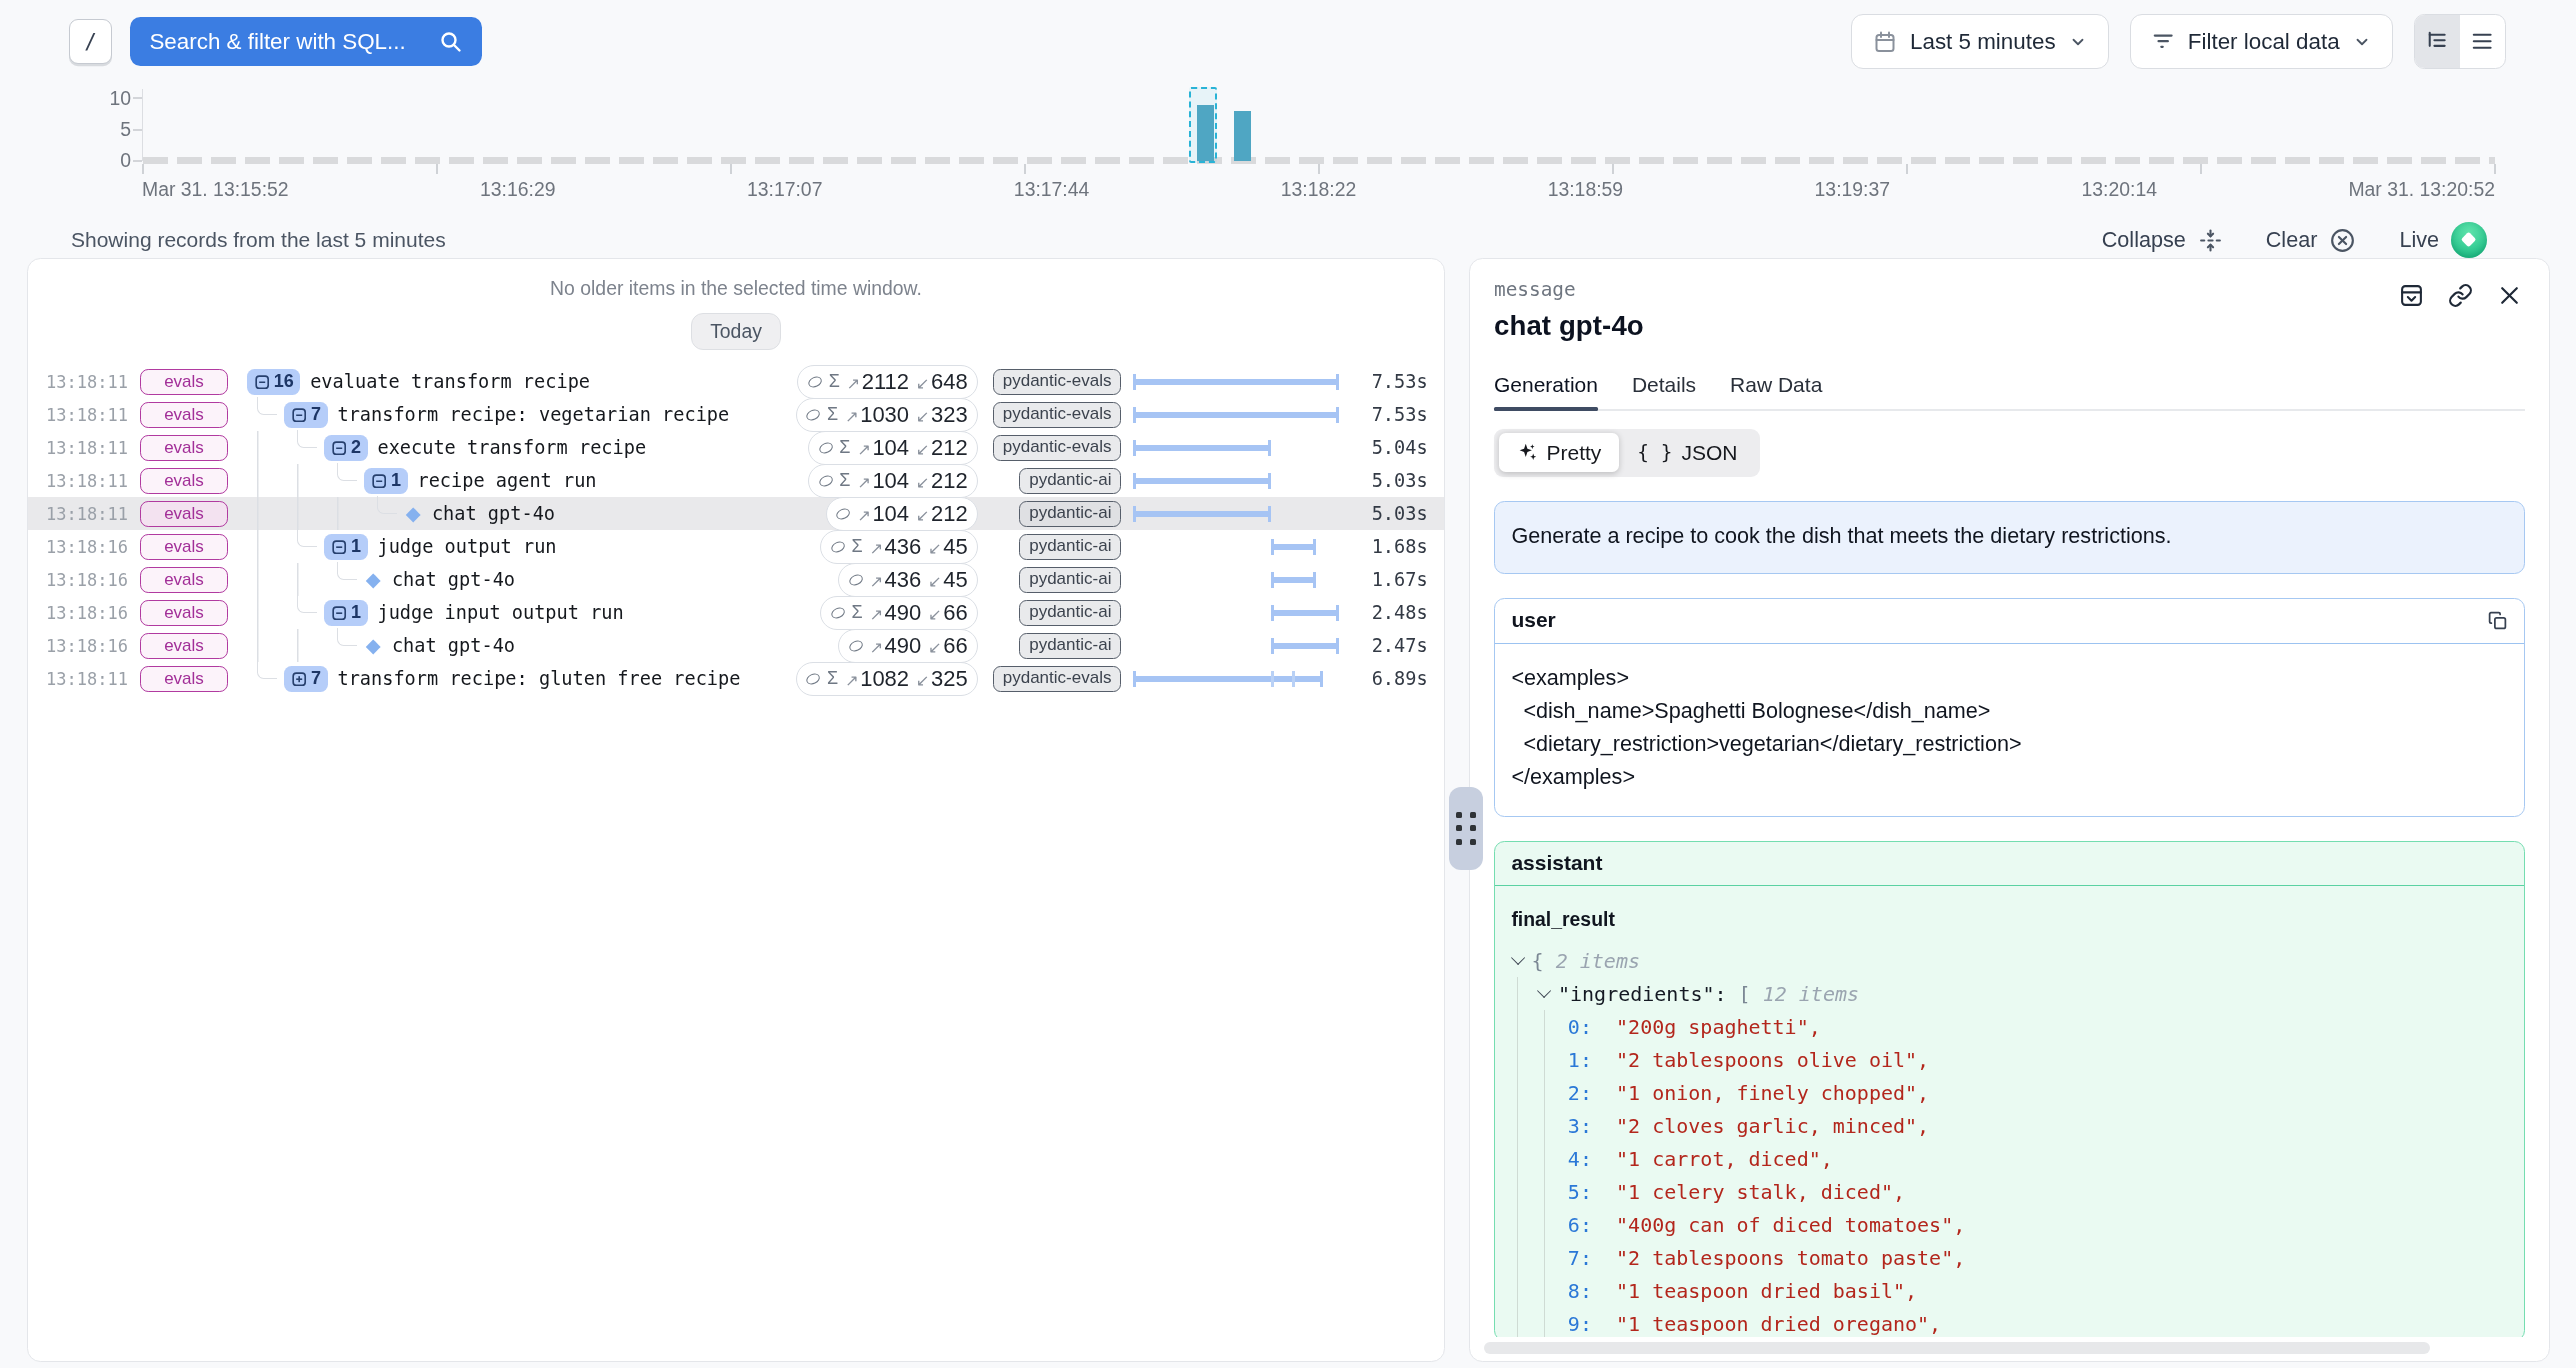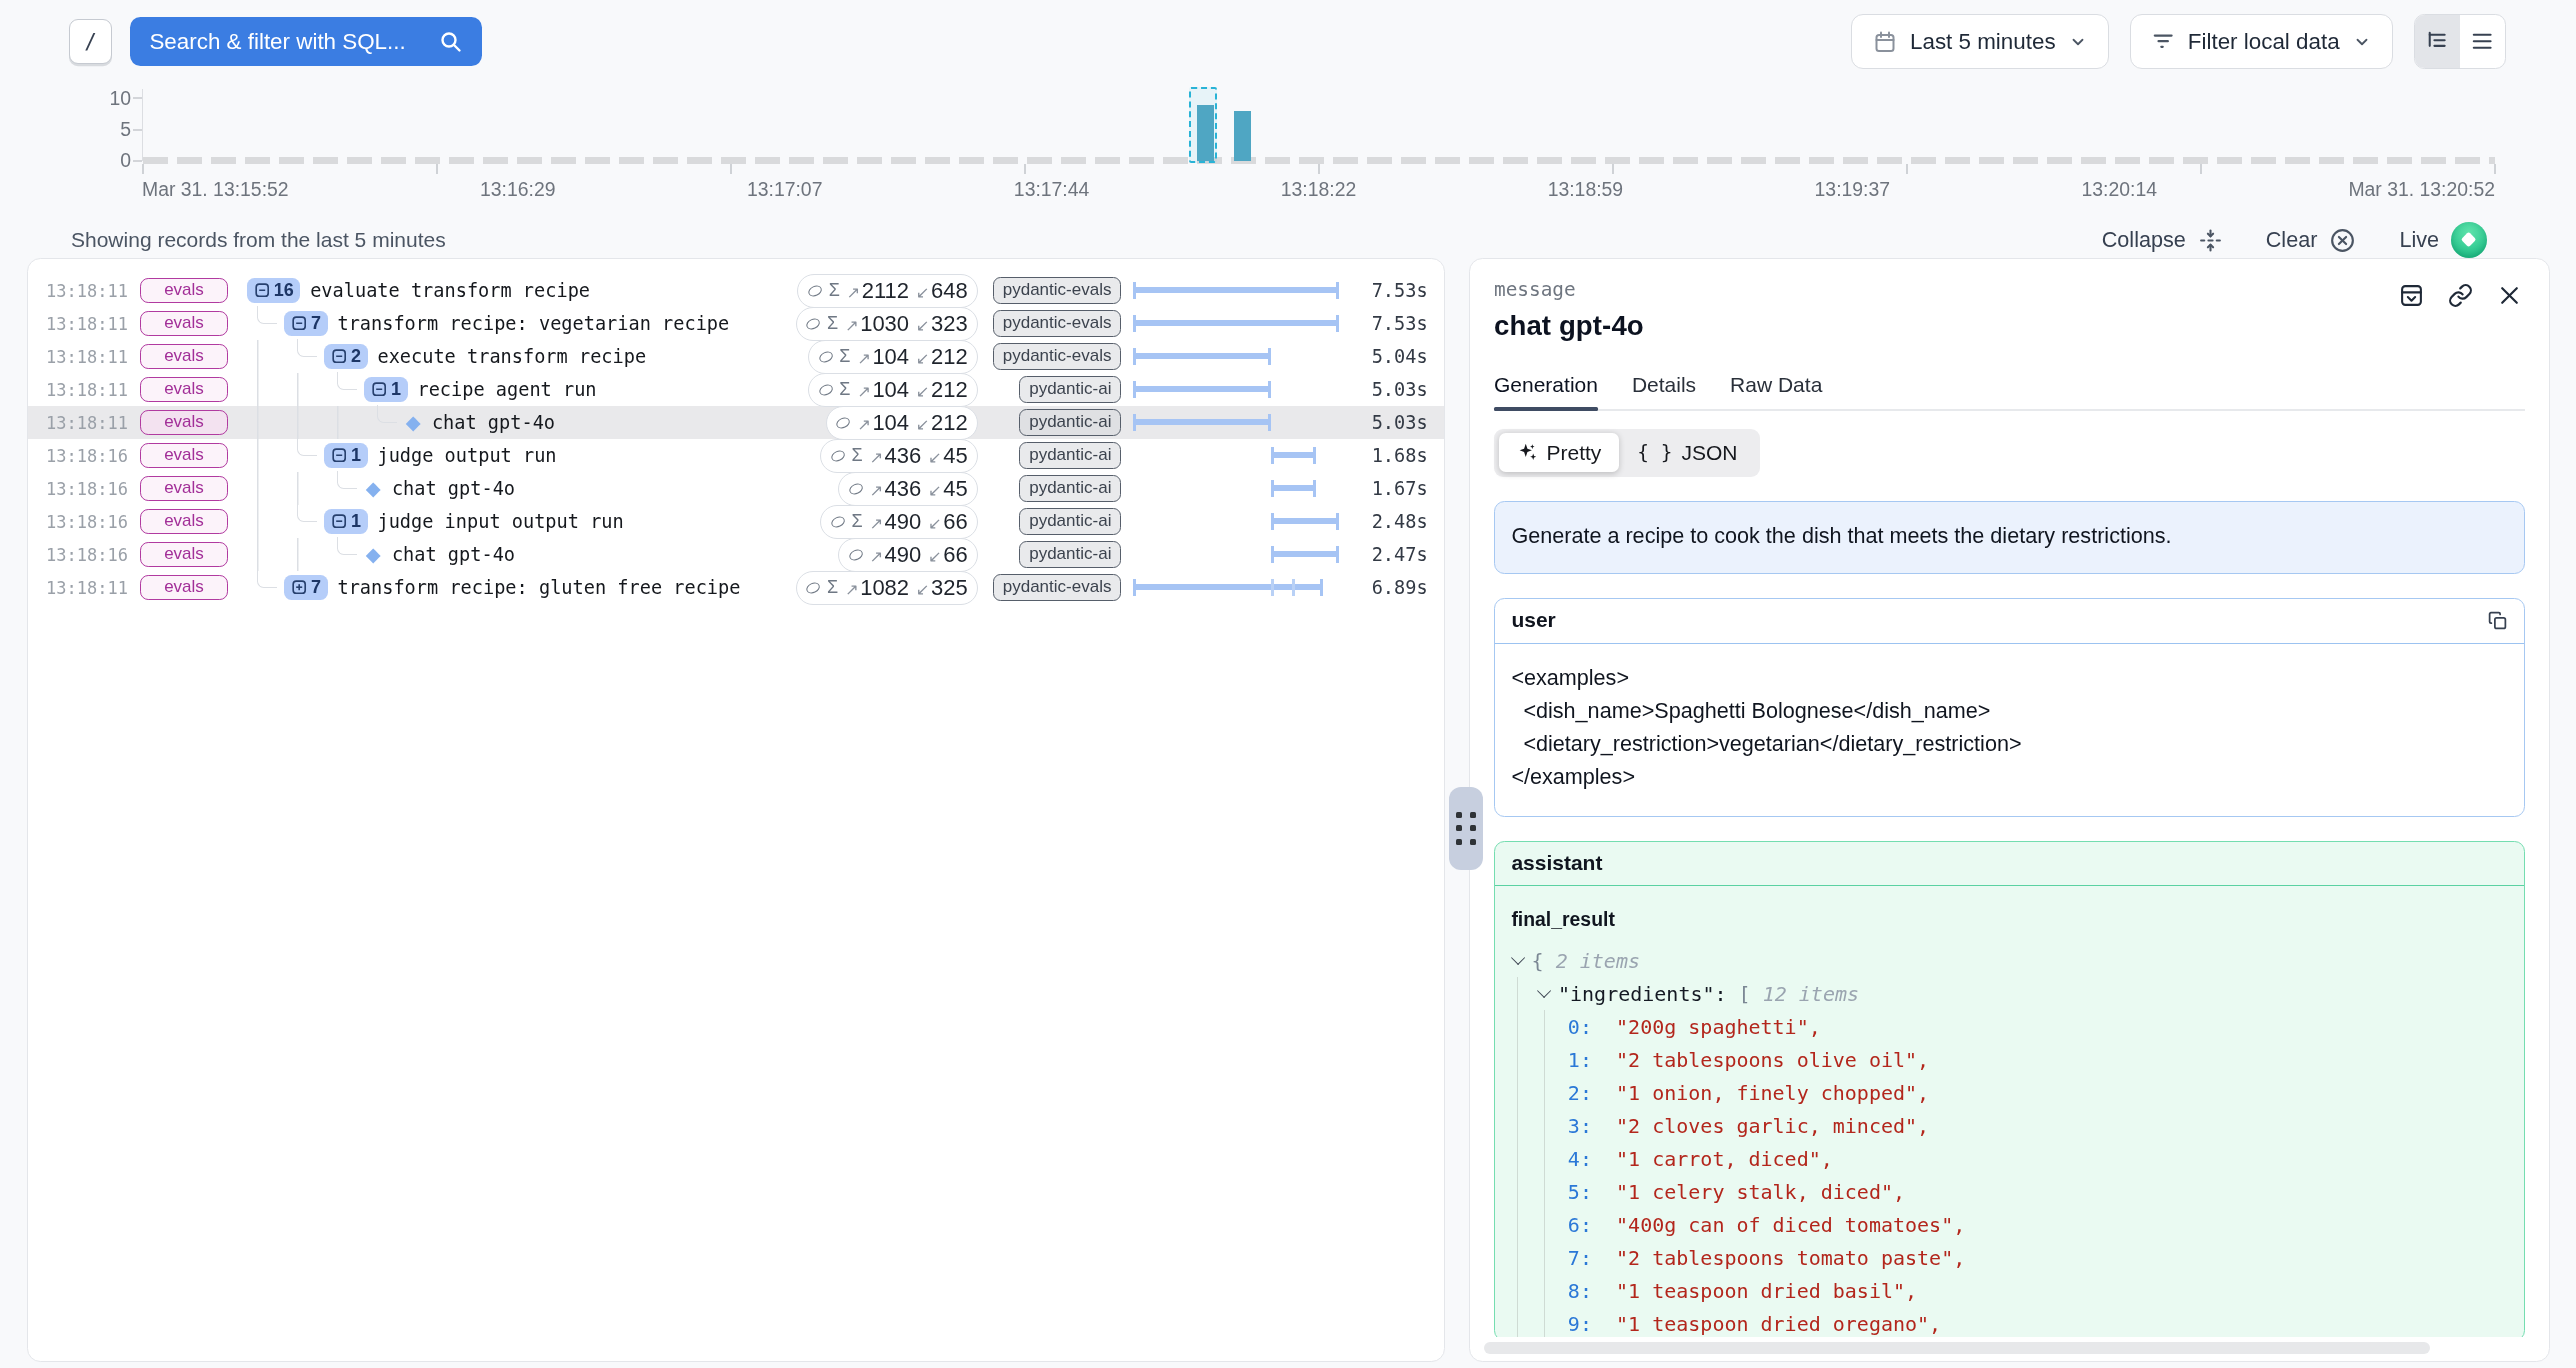--- a/index.html
+++ b/index.html
@@ -248,20 +248,24 @@
     <div class="st-item">
       <span>Live</span>
       <span class="live-dot">
           <span class="live-diamond"></span>
         </span>
     </div>
   </div>
 </div>
 
 <div class="card left">
+  <div class="notice">No older items in the selected time window.</div>
+  <div class="pill-row">
+      <span class="today-pill">Today</span>
+    </div>
   <div class="rows">
       <div class="trow">
         <span class="t-time">13:18:11</span>
         <span class="t-tag"><span class="tag-pill">evals</span></span>
         <div class="t-tree">
           <span class="chip">
             <span>
               <svg viewBox="0 0 24 24">
                 <rect x="3.2" y="3.2" width="17.6" height="17.6" rx="4.5" fill="none" stroke="#27406e" stroke-width="2.4"></rect>
                 <line x1="7.6" y1="12" x2="16.4" y2="12" stroke="#27406e" stroke-width="2.4"></line>

